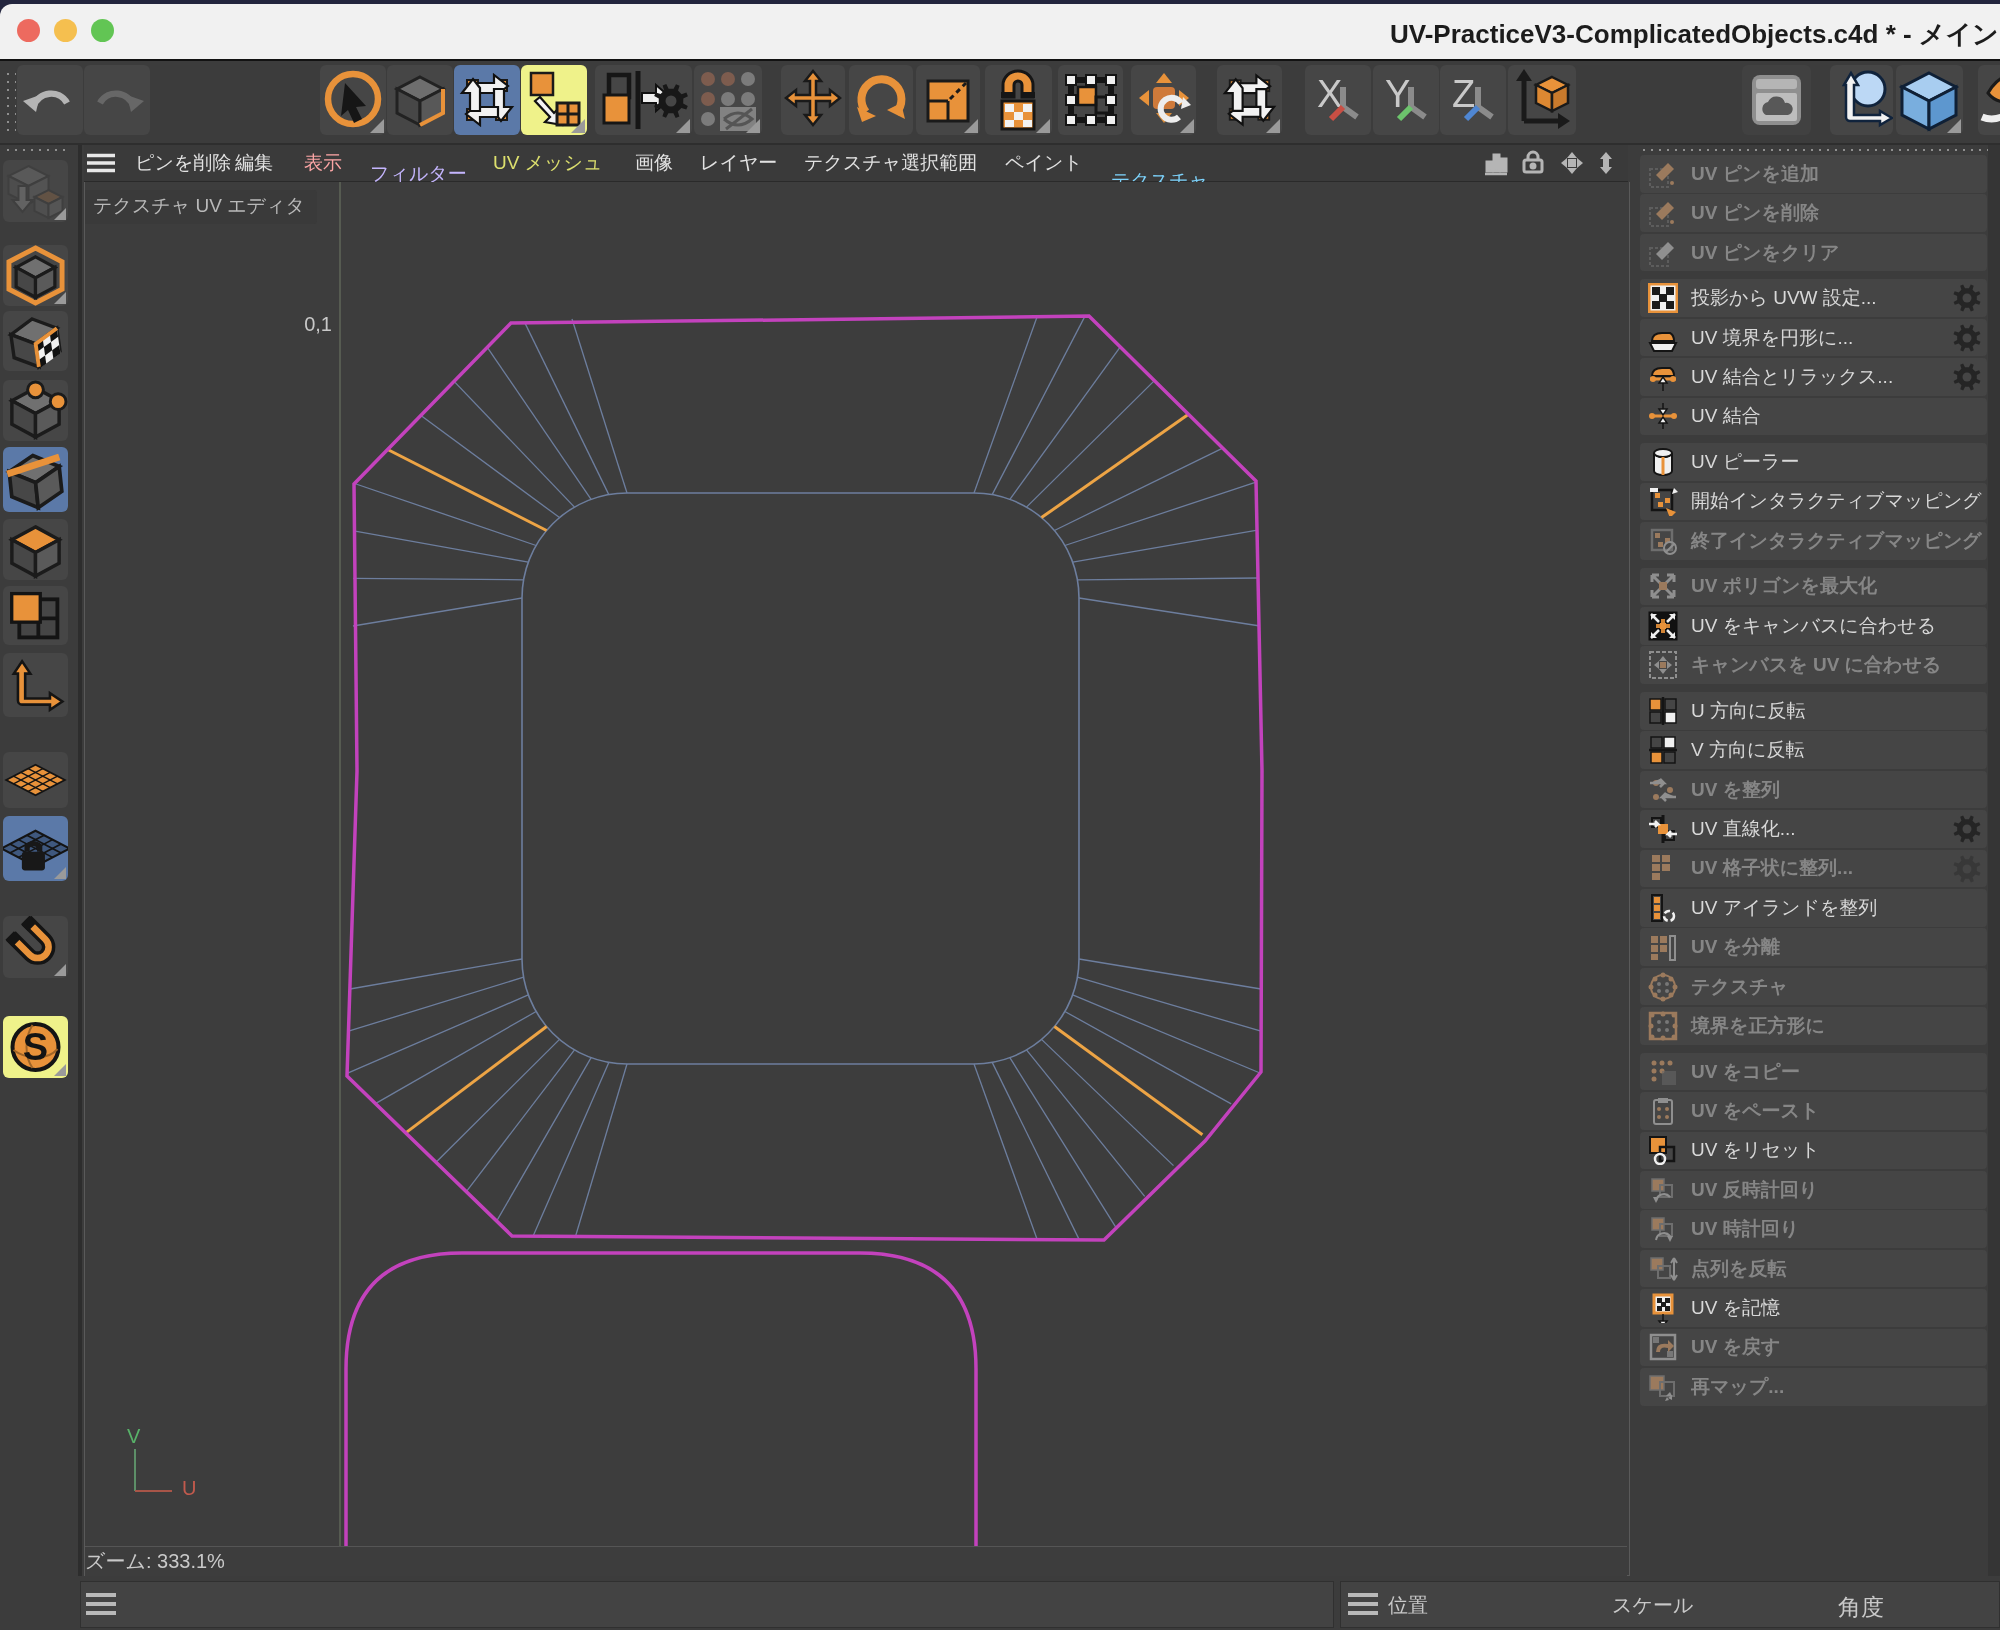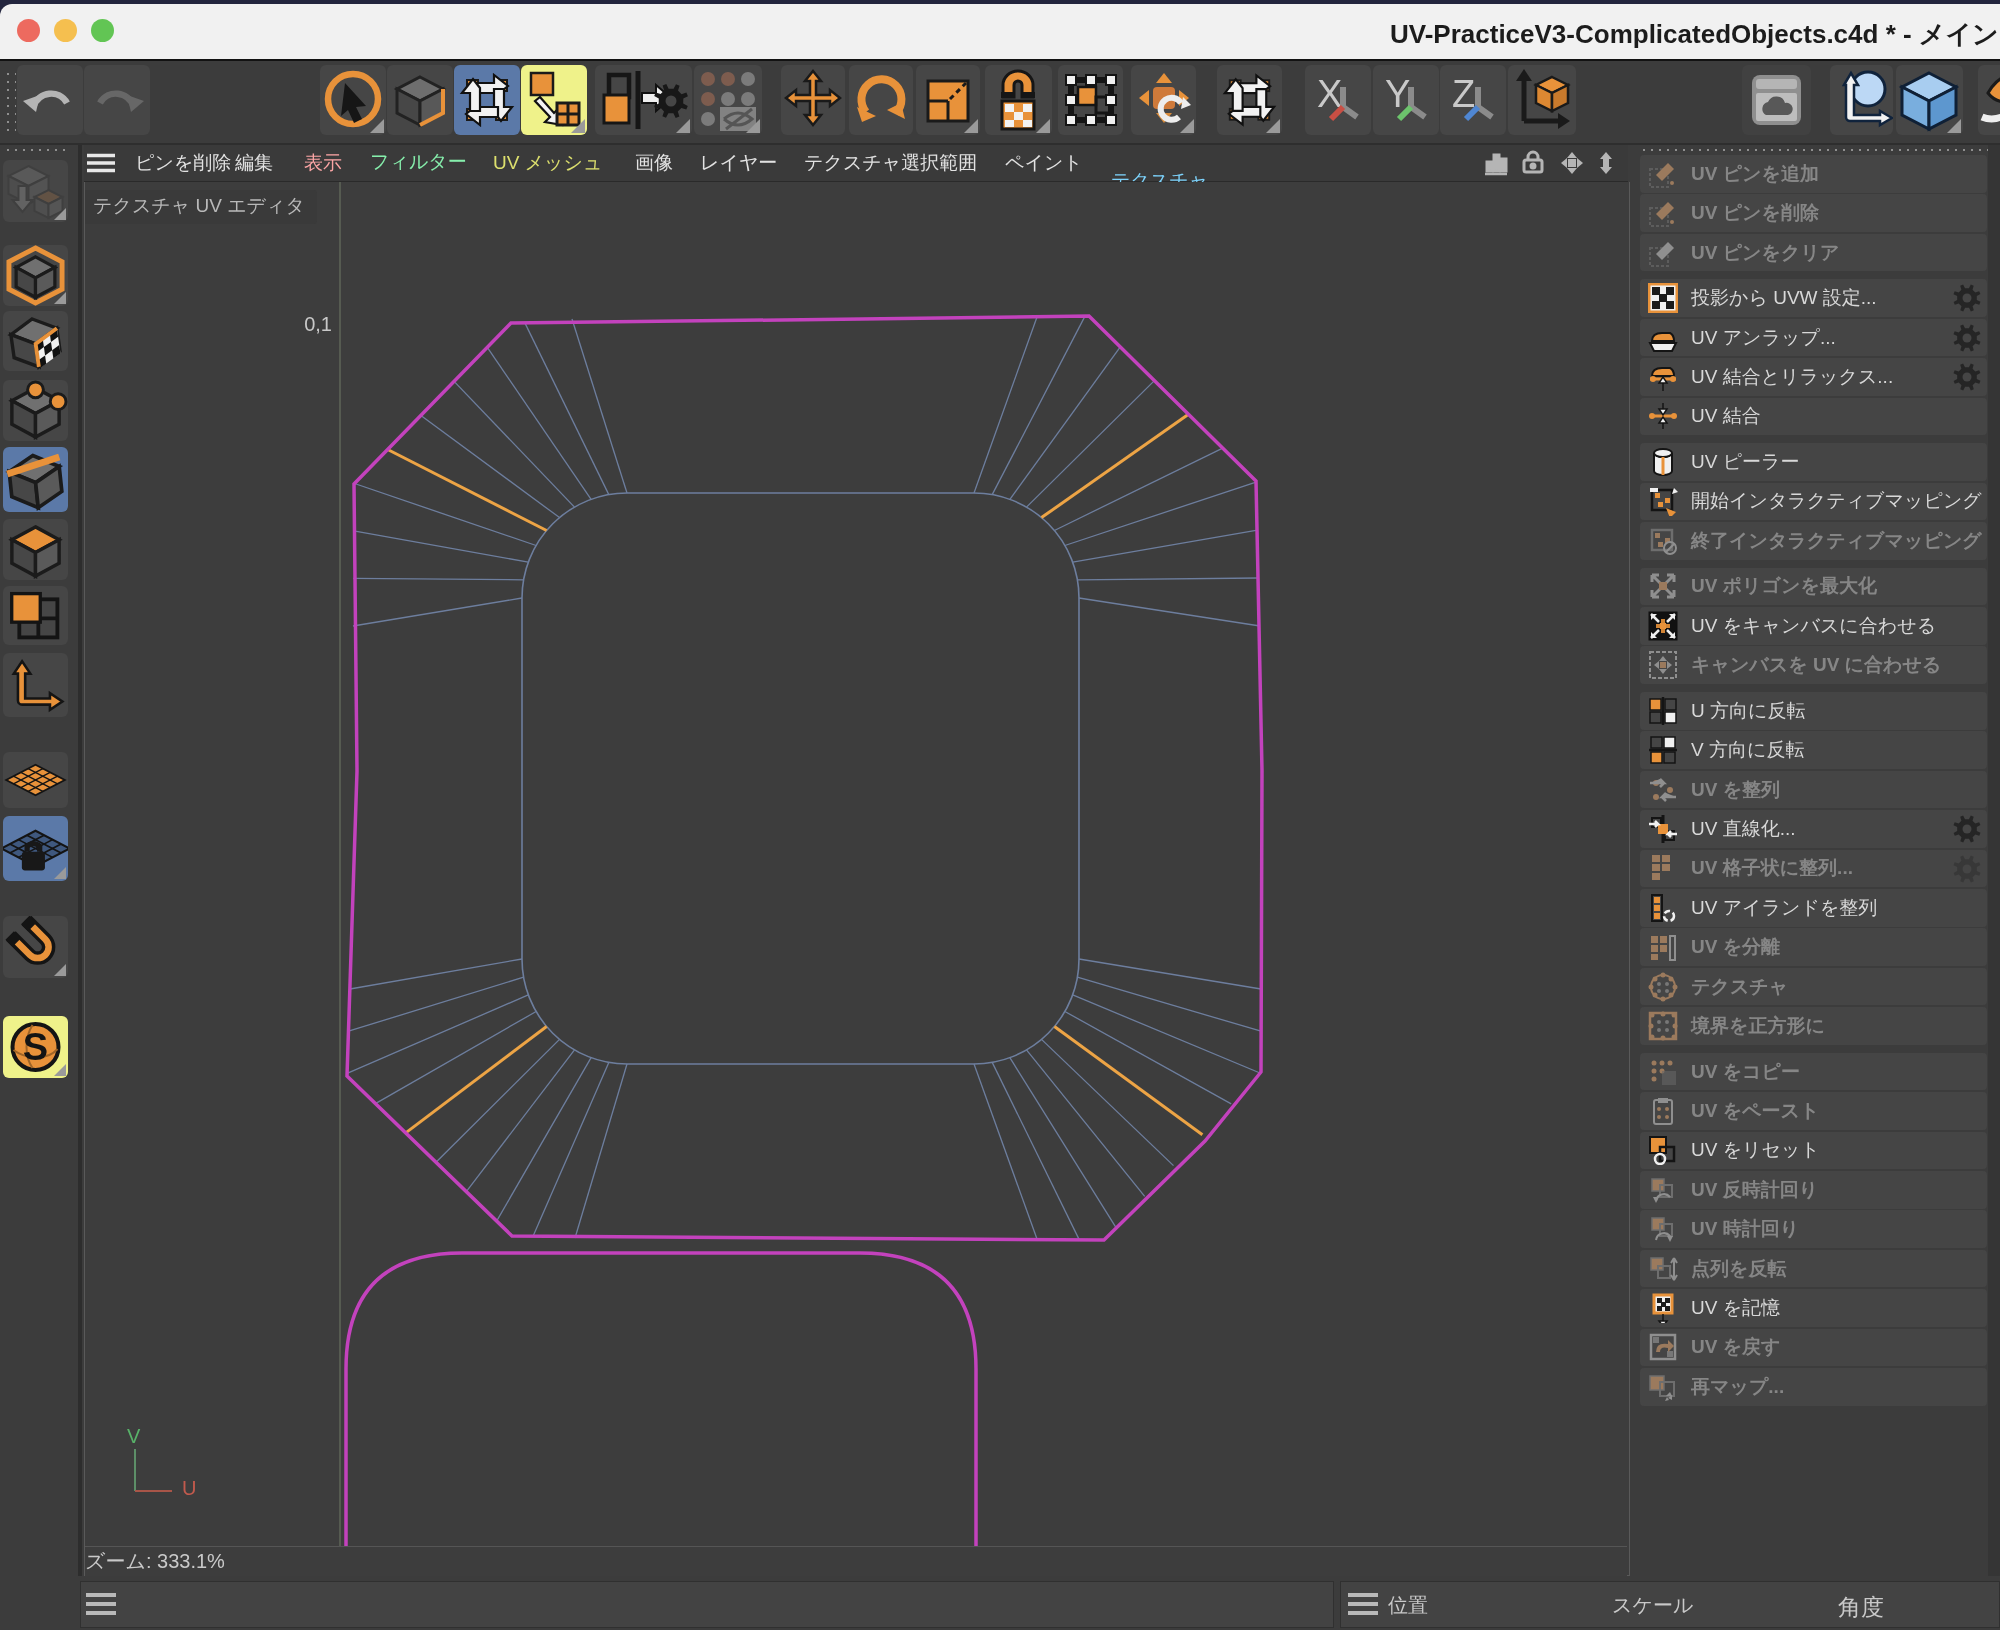--- a/index.html
+++ b/index.html
@@ -325,21 +325,21 @@
 <svg class="abs" style="left:87px;top:153px" width="28" height="20" viewBox="0 0 28 20">
     <g stroke="#e8e8e8" stroke-width="3.5">
       <line x1="0" y1="2.5" x2="28" y2="2.5"></line>
       <line x1="0" y1="10" x2="28" y2="10"></line>
       <line x1="0" y1="17.5" x2="28" y2="17.5"></line>
     </g>
   </svg>
 <div class="menu" style="left:135px;top:145px;color:#e2e2e2">ピンを削除</div>
 <div class="menu" style="left:235px;top:145px;color:#e2e2e2">編集</div>
 <div class="menu" style="left:304px;top:145px;color:#fca5a5">表示</div>
-<div class="menu" style="left:370px;top:144px;color:#86efac">フィルター</div>
+<div class="menu" style="left:370px;top:156px;color:#c4b5fd">フィルター</div>
 <div class="menu" style="left:493px;top:145px;color:#dde06e">UV メッシュ</div>
 <div class="menu" style="left:635px;top:145px;color:#e2e2e2">画像</div>
 <div class="menu" style="left:700px;top:145px;color:#e2e2e2">レイヤー</div>
 <div class="menu" style="left:804px;top:145px;color:#e2e2e2">テクスチャ選択範囲</div>
 <div class="menu" style="left:1005px;top:145px;color:#e2e2e2">ペイント</div>
 <div class="menu" style="left:1111px;top:163px;color:#7dd3fc">テクスチャ</div>
 <svg class="abs" style="left:1484px;top:150px" width="140" height="26" viewBox="0 0 140 26">
     <g stroke="#b5b5b5" stroke-width="3" fill="none">
 <g>
         <line x1="1" y1="24" x2="23" y2="24" stroke-width="2.5"></line>
@@ -462,21 +462,21 @@
     <svg class="gear" viewBox="0 0 30 30">
       <path d="M 24.8,16.9 L 28.5,18.8 L 27.3,21.7 L 23.3,20.5 L 20.6,23.3 L 21.8,27.2 L 18.9,28.4 L 17.0,24.8 L 13.1,24.8 L 11.2,28.5 L 8.3,27.3 L 9.5,23.3 L 6.7,20.6 L 2.8,21.8 L 1.6,18.9 L 5.2,17.0 L 5.2,13.1 L 1.5,11.2 L 2.7,8.3 L 6.7,9.5 L 9.4,6.7 L 8.2,2.8 L 11.1,1.6 L 13.0,5.2 L 16.9,5.2 L 18.8,1.5 L 21.7,2.7 L 20.5,6.7 L 23.3,9.4 L 27.2,8.2 L 28.4,11.1 L 24.8,13.0 Z" fill="#252525"></path>
       <circle cx="15" cy="15" r="4.5" fill="#454545"></circle>
     </svg>
   </div>
 <div class="row" style="top:318.8px">
     <div class="ic"><svg width="30" height="30" viewBox="0 0 30 30">
         <path d="M4 18 q0 -8 10 -8 l8 0 q4 2 4 8 z" fill="#e8923a" stroke="#141414" stroke-width="2"></path>
         <path d="M2 20 h26 l-4 8 h-18 z" fill="#f0f0f0" stroke="#141414" stroke-width="2"></path>
       </svg></div>
-    <div class="tx en">UV アンラップ...</div>
+    <div class="tx en">UV 境界を円形に...</div>
     <svg class="gear" viewBox="0 0 30 30">
       <path d="M 24.8,16.9 L 28.5,18.8 L 27.3,21.7 L 23.3,20.5 L 20.6,23.3 L 21.8,27.2 L 18.9,28.4 L 17.0,24.8 L 13.1,24.8 L 11.2,28.5 L 8.3,27.3 L 9.5,23.3 L 6.7,20.6 L 2.8,21.8 L 1.6,18.9 L 5.2,17.0 L 5.2,13.1 L 1.5,11.2 L 2.7,8.3 L 6.7,9.5 L 9.4,6.7 L 8.2,2.8 L 11.1,1.6 L 13.0,5.2 L 16.9,5.2 L 18.8,1.5 L 21.7,2.7 L 20.5,6.7 L 23.3,9.4 L 27.2,8.2 L 28.4,11.1 L 24.8,13.0 Z" fill="#252525"></path>
       <circle cx="15" cy="15" r="4.5" fill="#454545"></circle>
     </svg>
   </div>
 <div class="row" style="top:358.2px">
     <div class="ic"><svg width="30" height="30" viewBox="0 0 30 30">
         <path d="M4 14 q0 -8 10 -8 l8 0 q4 2 4 8 z" fill="#e8923a" stroke="#141414" stroke-width="2"></path>
         <line x1="2" y1="17" x2="28" y2="17" stroke="#e8923a" stroke-width="3"></line>
         <circle cx="5" cy="17" r="3" fill="#e8923a"></circle>

